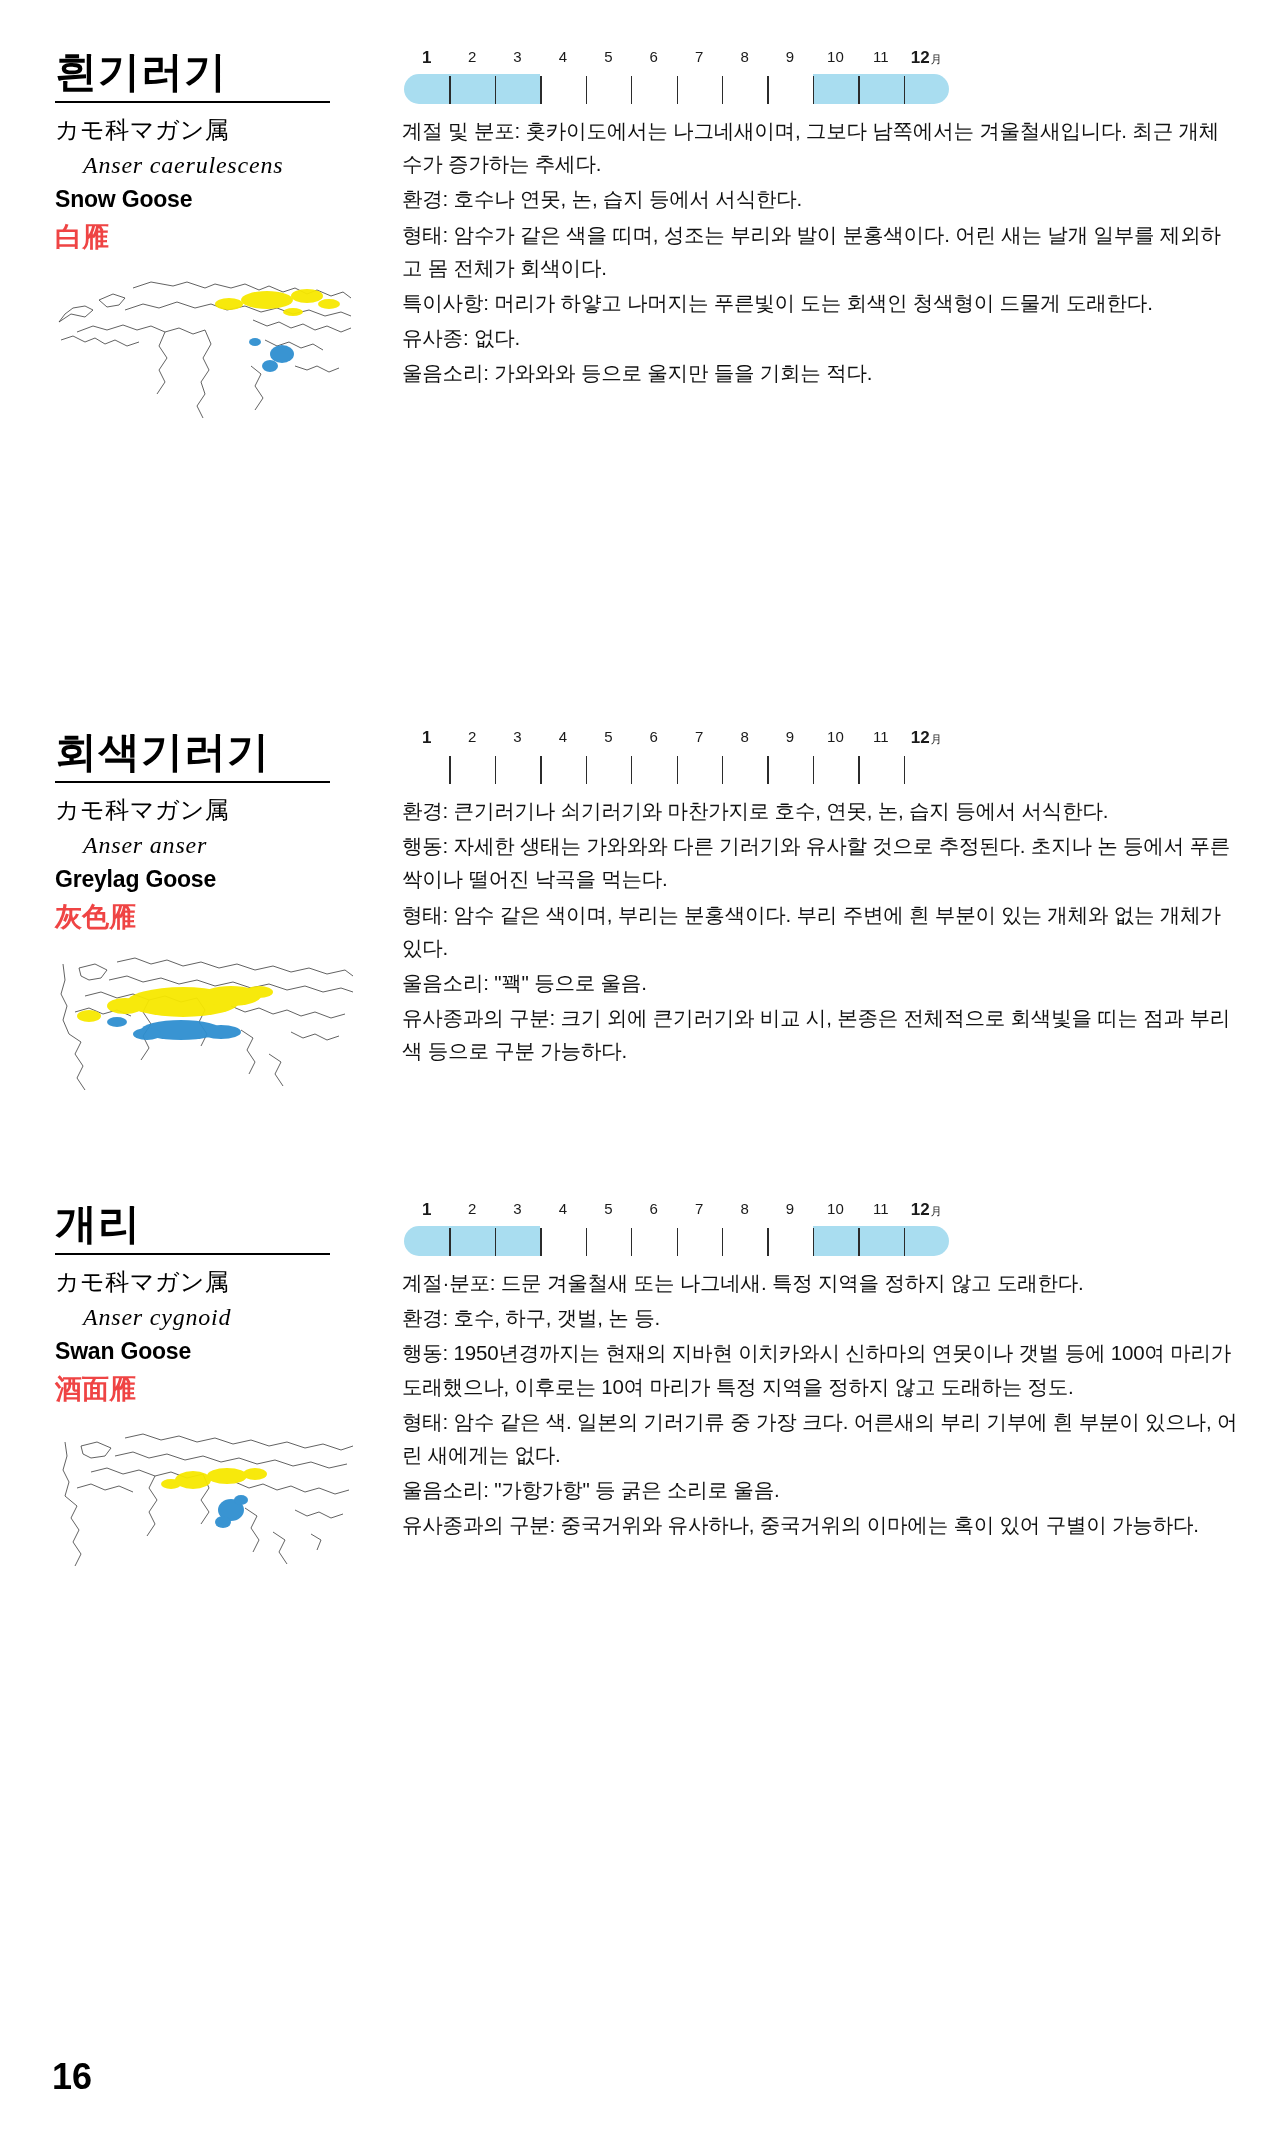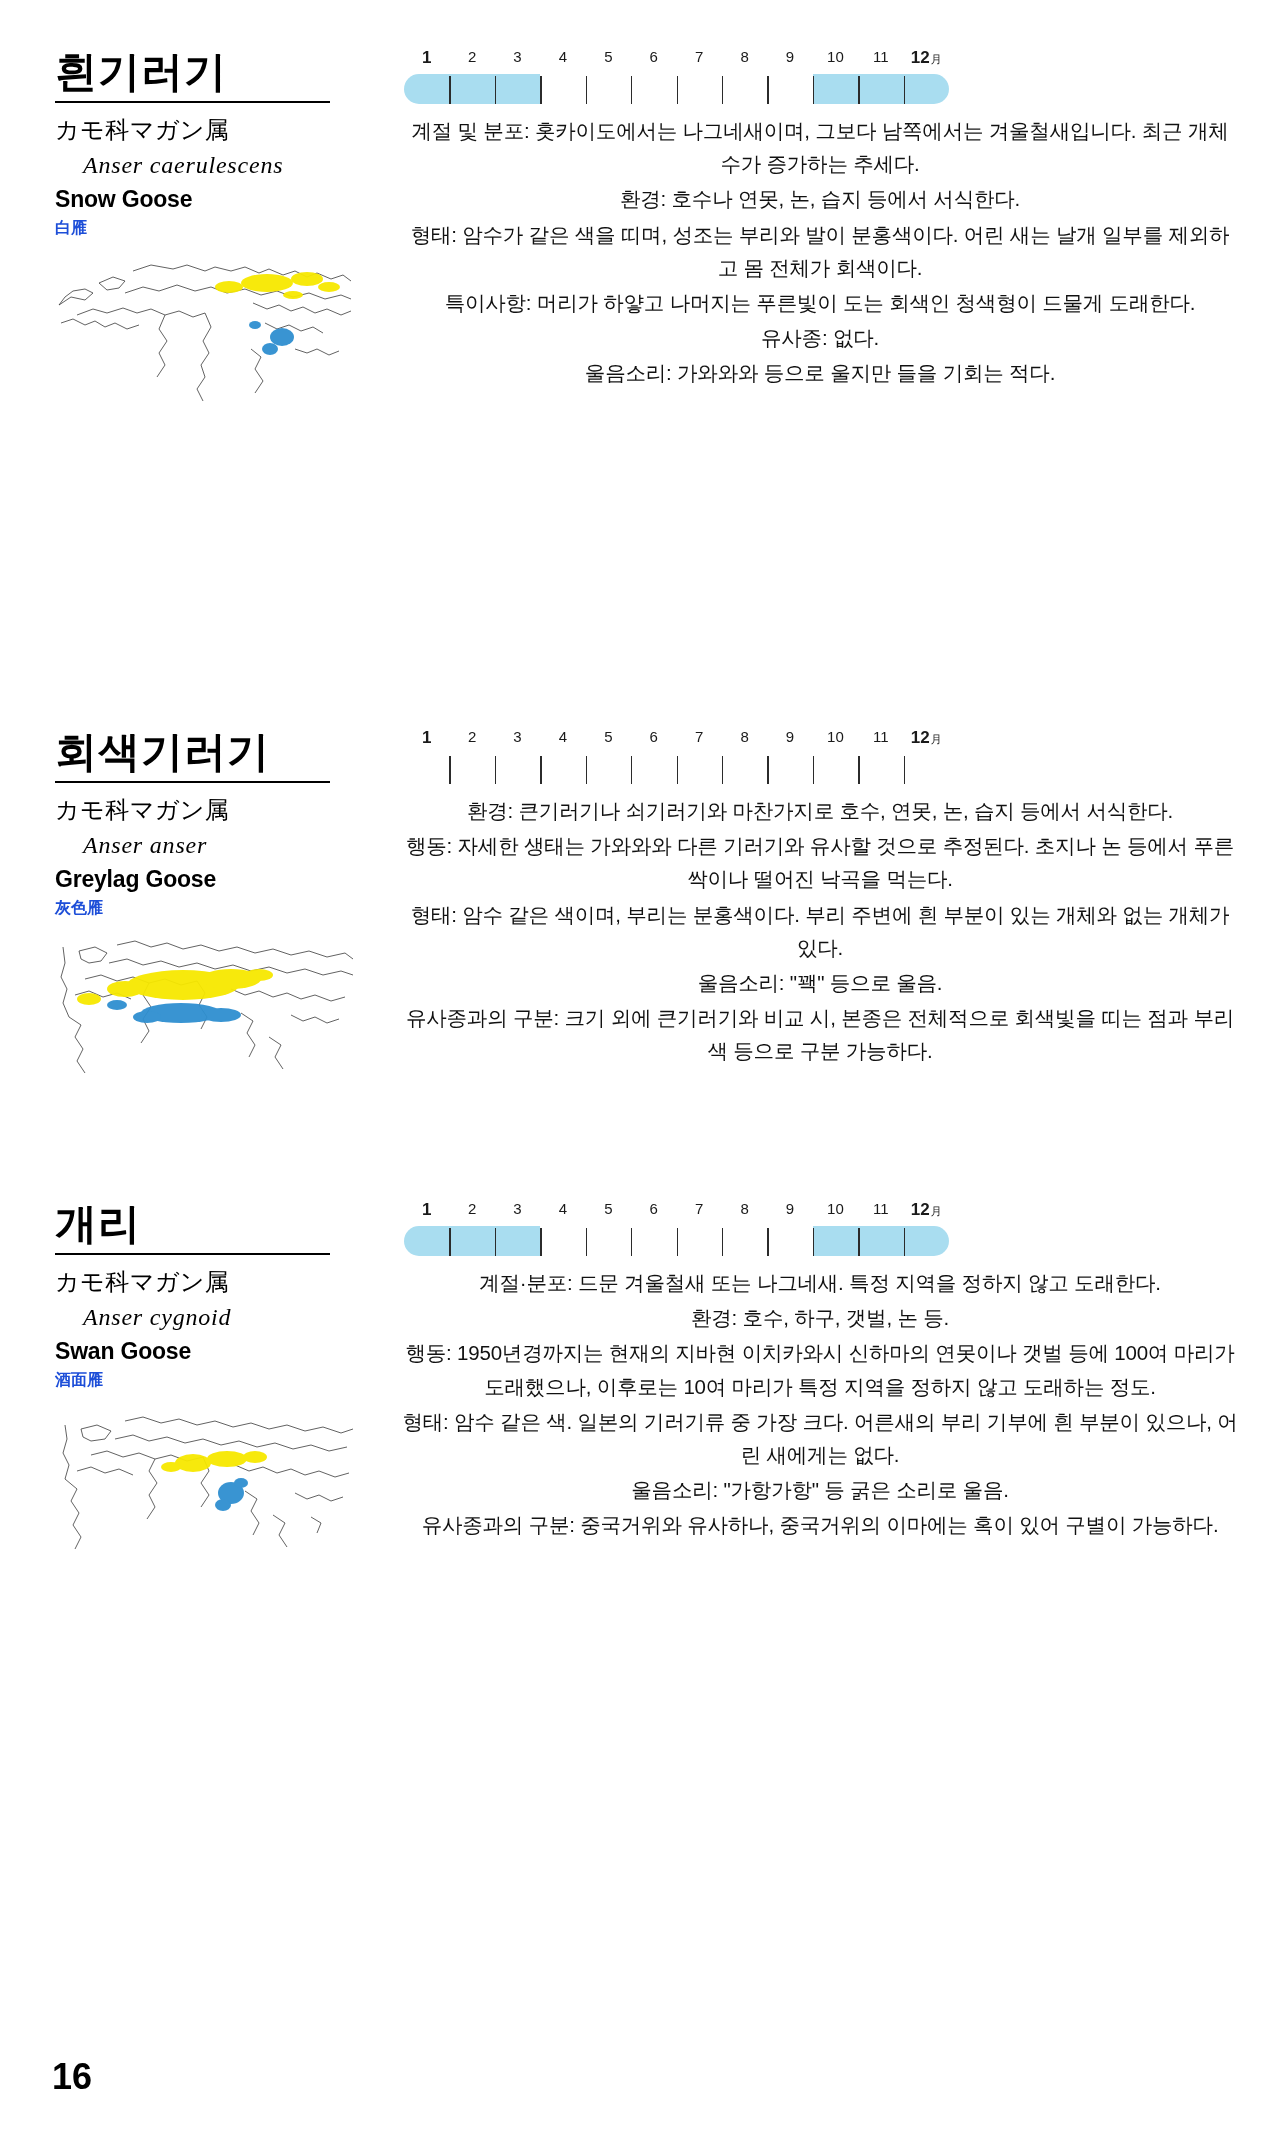--- a/index.html
+++ b/index.html
@@ -79,25 +79,25 @@
 
   .eng-name {
     font-size: 23px;
     font-weight: 700;
     line-height: 1.5;
     letter-spacing: -0.2px;
     color: #000;
   }
 
   .cn-name {
-    font-size: 16px;
+    font-size: 27px;
     font-weight: 700;
     line-height: 1.55;
     font-family: "DejaVu Sans", "Liberation Sans", sans-serif;
-    color: #1d4ed8;
+    color: #ef4444;
   }
 
   
   .range-map {
     margin-top: 12px;
     width: 300px;
     height: 150px;
     position: relative;
   }
   .range-map svg { display: block; width: 100%; height: 100%; }
@@ -157,21 +157,21 @@
   }
 
   
   .body-text {
     margin-top: 4px;
     font-size: 20.5px;
     line-height: 1.62;
     color: #111;
     letter-spacing: -0.2px;
   }
-  .body-text p { margin: 2px; text-indent: 0; text-align: center; }
+  .body-text p { margin: 2px; text-indent: 0; }
 
   
   .page-number {
     position: absolute;
     left: 52px;
     bottom: 55px;
     font-size: 36px;
     font-weight: 700;
     color: #000;
   }

